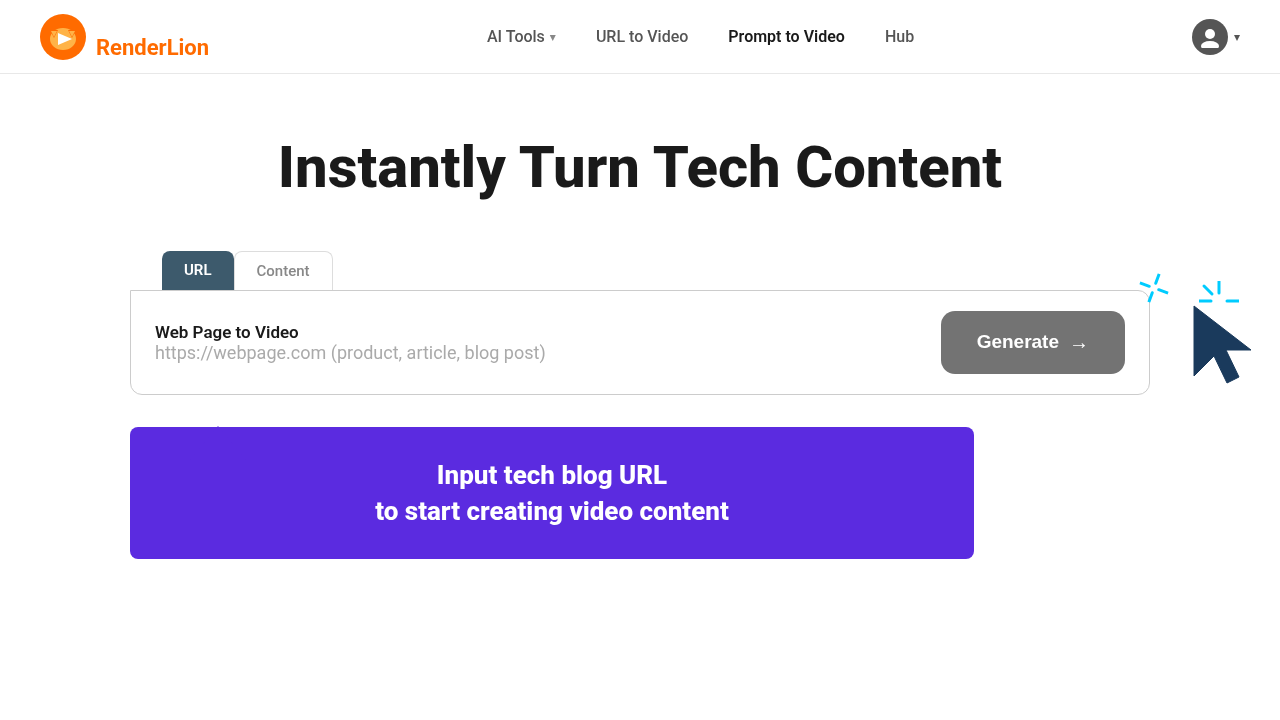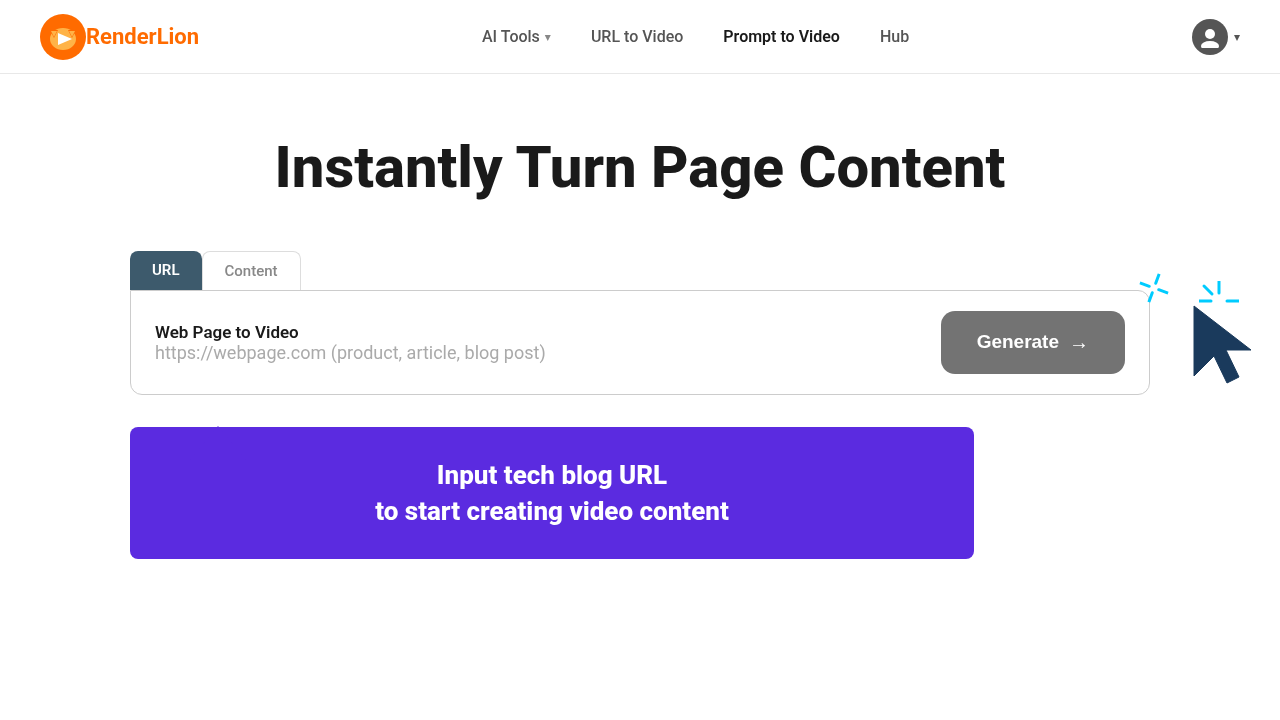--- a/index.html
+++ b/index.html
@@ -22,21 +22,22 @@
       align-items: center;
       justify-content: space-between;
       padding: 0 40px;
       height: 74px;
       border-bottom: 1px solid #e8e8e8;
       background: #ffffff;
     }
 
     .logo-area {
       display: flex;
-      align-items: center;
+      align-items: flex-end;
+      gap: 10px;
     }
 
     .logo-icon {
       width: 46px;
       height: 46px;
     }
 
     .logo-text {
       font-size: 22px;
       font-weight: 700;
@@ -120,20 +121,21 @@
       width: 1020px;
       position: relative;
     }
 
     .tabs-row {
       display: flex;
       gap: 0;
       margin-bottom: 0;
       position: relative;
       z-index: 2;
+      margin-left: 32px;
     }
 
     .tab-url {
       background: #3d5a6c;
       color: white;
       font-size: 15px;
       font-weight: 600;
       padding: 10px 22px;
       border-radius: 8px 8px 0 0;
       cursor: pointer;
@@ -280,21 +282,21 @@
         <ellipse cx="11" cy="20" rx="9" ry="5" fill="white"></ellipse>
       </svg>
     </div>
     <span class="user-chevron">▾</span>
   </div>
 </header>
 
 <main>
 
   <h1 class="hero-title">
-    <span>Instantly Turn Page Content</span><br>
+    <span>Instantly Turn Tech Content</span><br>
   </h1>
 
   <div class="input-container">
     <div class="tabs-row">
       <div class="tab-url">URL</div>
       <div class="tab-content">Content</div>
     </div>
     <div class="input-box">
       <div class="input-text-area">
         <div class="input-label">Web Page to Video</div>

